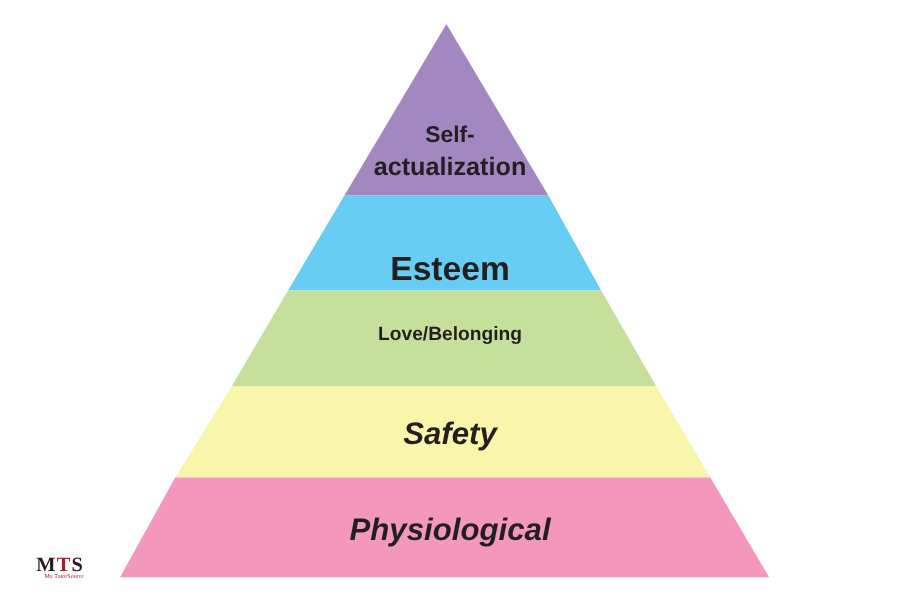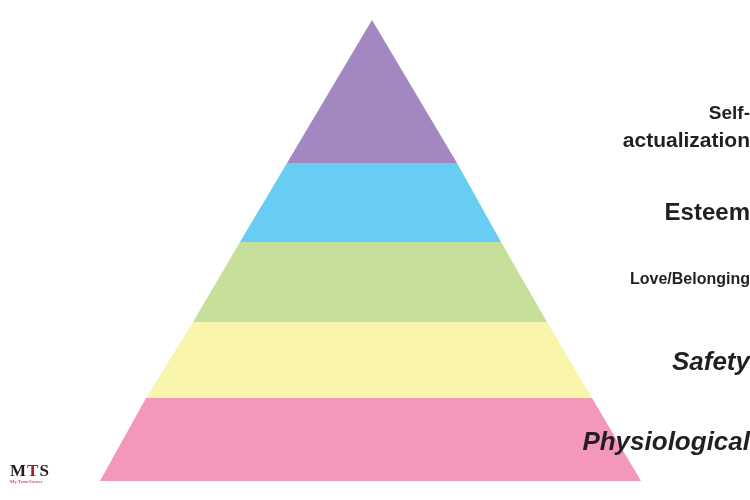--- a/index.html
+++ b/index.html
@@ -1,38 +1,38 @@
 <!DOCTYPE html>
 <html><head>
 <meta charset="utf-8">
 <style>
   html, body { margin:0; padding:0; }
   body { width:750px; height:500px; background:#ffffff; position:relative; overflow:hidden;
          font-family:"Liberation Sans", "DejaVu Sans", sans-serif; }
   svg.pyr { position:absolute; left:0; top:0; }
-  .lbl { position:absolute; left:0; width:750px; text-align:right; color:#231f20; font-weight:bold; }
-  .logo { position:absolute; left:10px; top:462px; width:60px; }
+  .lbl { position:absolute; left:0; width:750px; text-align:center; color:#231f20; font-weight:bold; }
+  .logo { position:absolute; left:10px; top:462px; width:60px;text-align:right; }
   .logo-main { font-family:"Liberation Serif", serif; font-size:17px; font-weight:bold; color:#2a1a1a; letter-spacing:1px; line-height:17px; }
   .logo-main .red { color:#b0182a; }
   .logo-sub { font-family:"Liberation Serif", serif; font-size:5px; color:#b0182a; line-height:6px; }
 </style>
 </head>
 <body>
 
 <svg class="pyr" width="750" height="500">
   <polygon points="372,20 287,163 457,163" fill="#a287c0"></polygon>
   <polygon points="287,163 457,163 501,242 240,242" fill="#67cdf2"></polygon>
   <polygon points="240,242 501,242 547,322 193,322" fill="#c6df9b"></polygon>
   <polygon points="193,322 547,322 592,398 146,398" fill="#f9f6ab"></polygon>
   <polygon points="146,398 592,398 641,481 100,481" fill="#f397bd"></polygon>
 </svg>
 
 <div class="lbl" style="top:102px;font-size:19px;">Self-</div>
 <div class="lbl" style="top:128px;font-size:21px;">actualization</div>
-<div class="lbl" style="top:198px;font-size:24px;">Esteem</div>
+<div class="lbl" style="top:208px;font-size:28px;">Esteem</div>
 <div class="lbl" style="top:270px;font-size:16px;">Love/Belonging</div>
 <div class="lbl" style="top:346px;font-size:26px;font-style:italic;">Safety</div>
 <div class="lbl" style="top:426px;font-size:26px;font-style:italic;">Physiological</div>
 
 <div class="logo">
   <div class="logo-main"><span>M</span><span class="red">T</span><span>S</span></div>
   <div class="logo-sub">My TutorSource</div>
 </div>
 
 </body></html>

